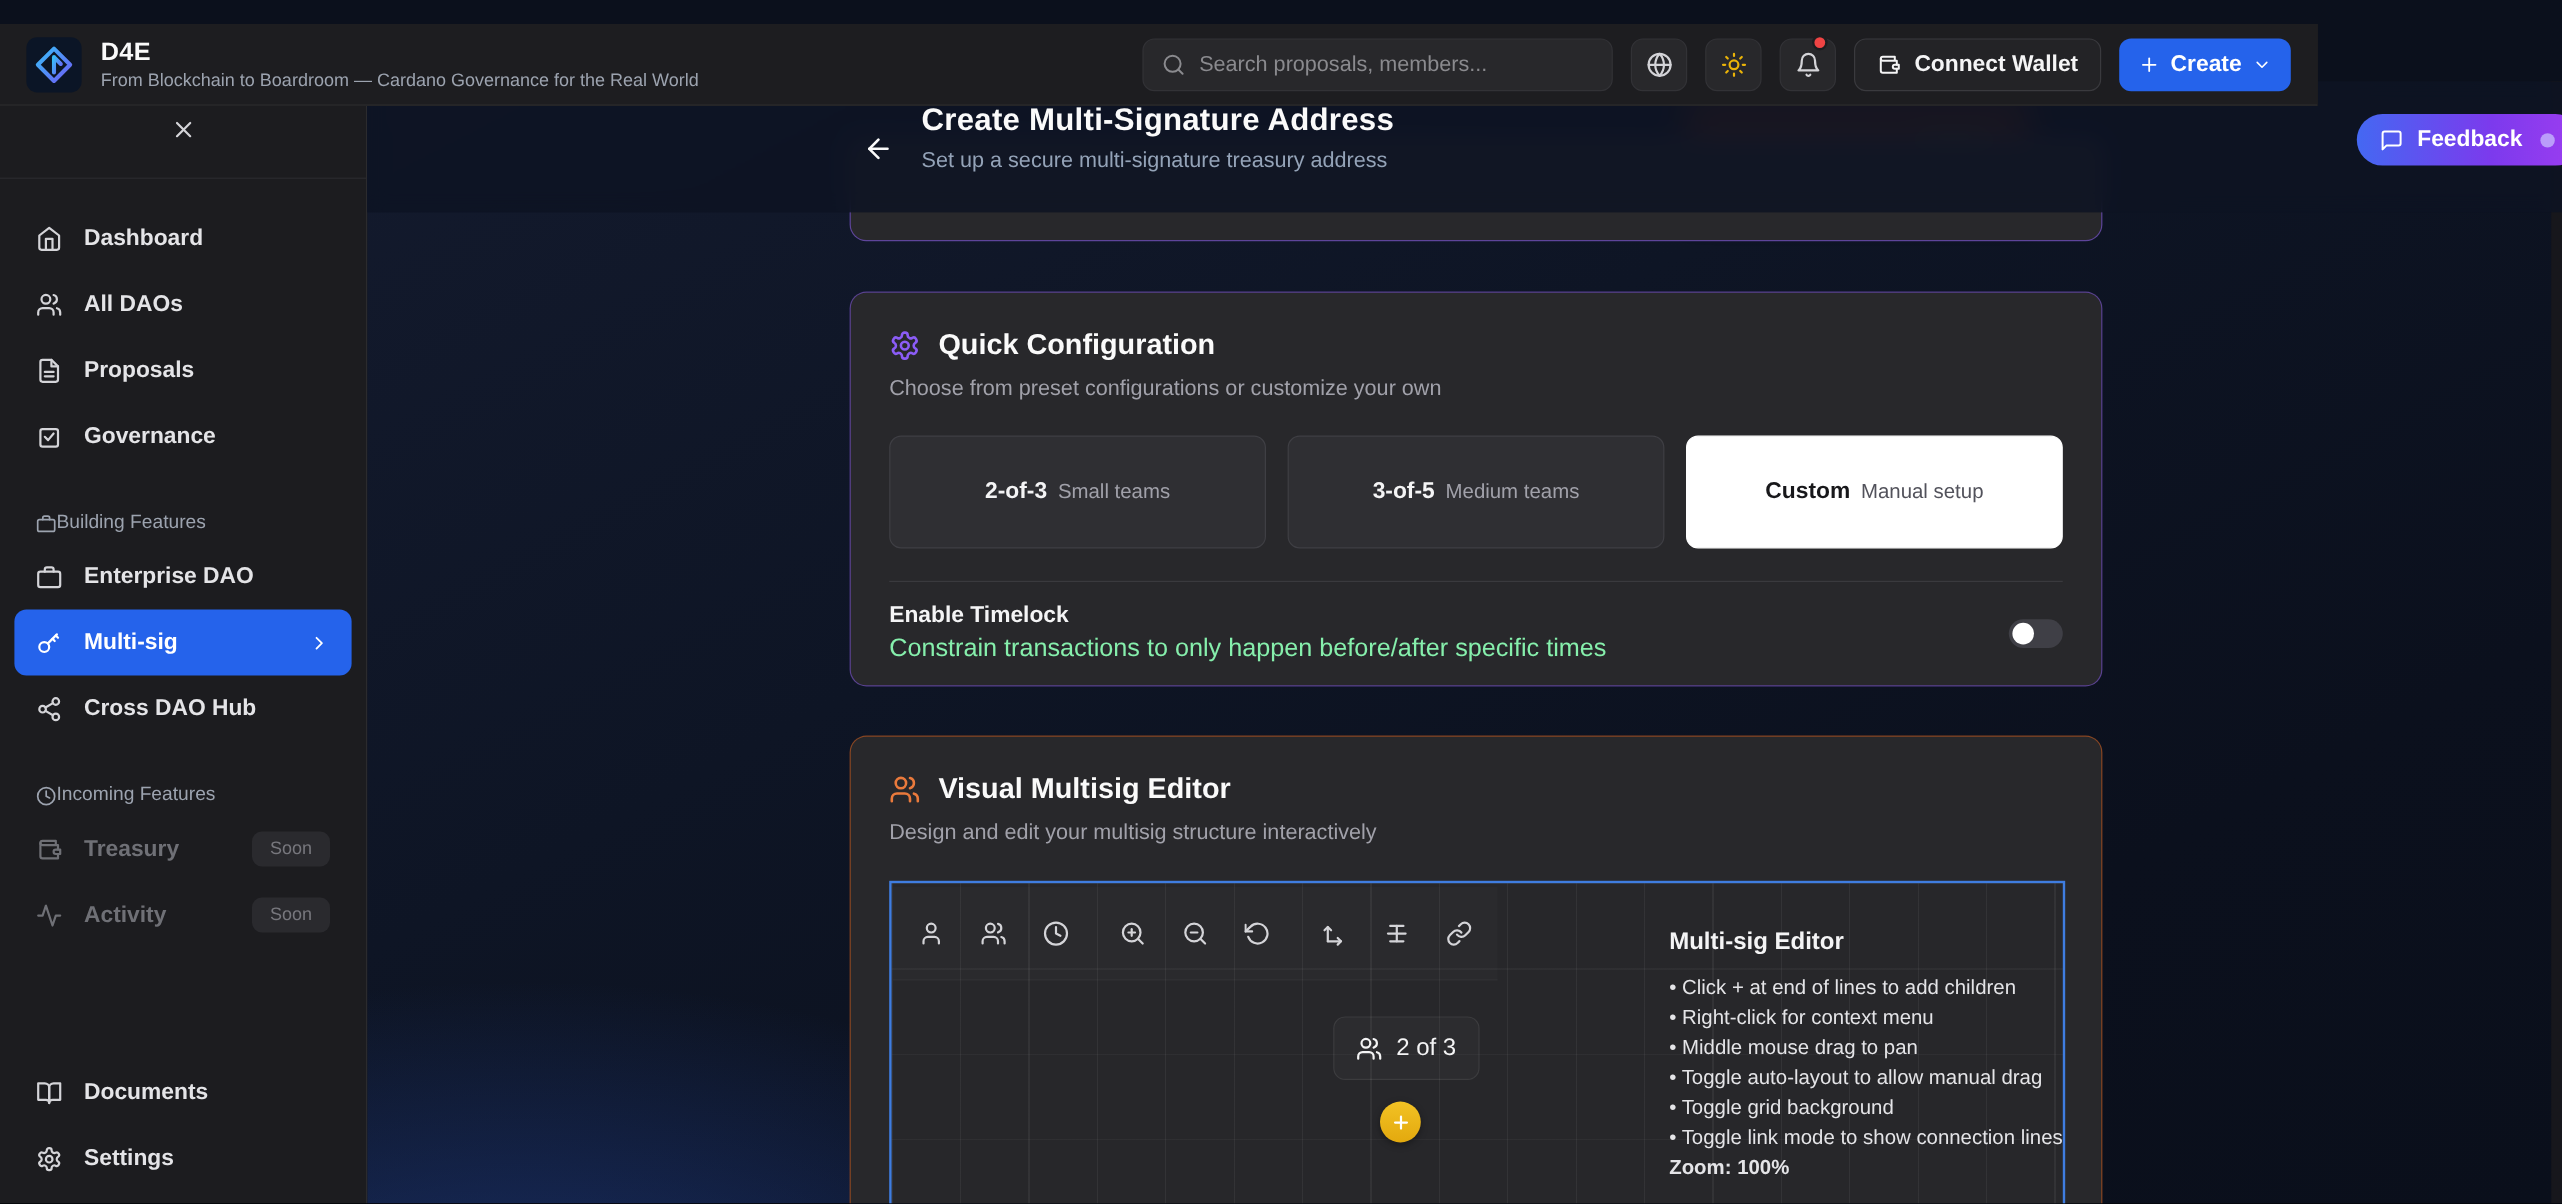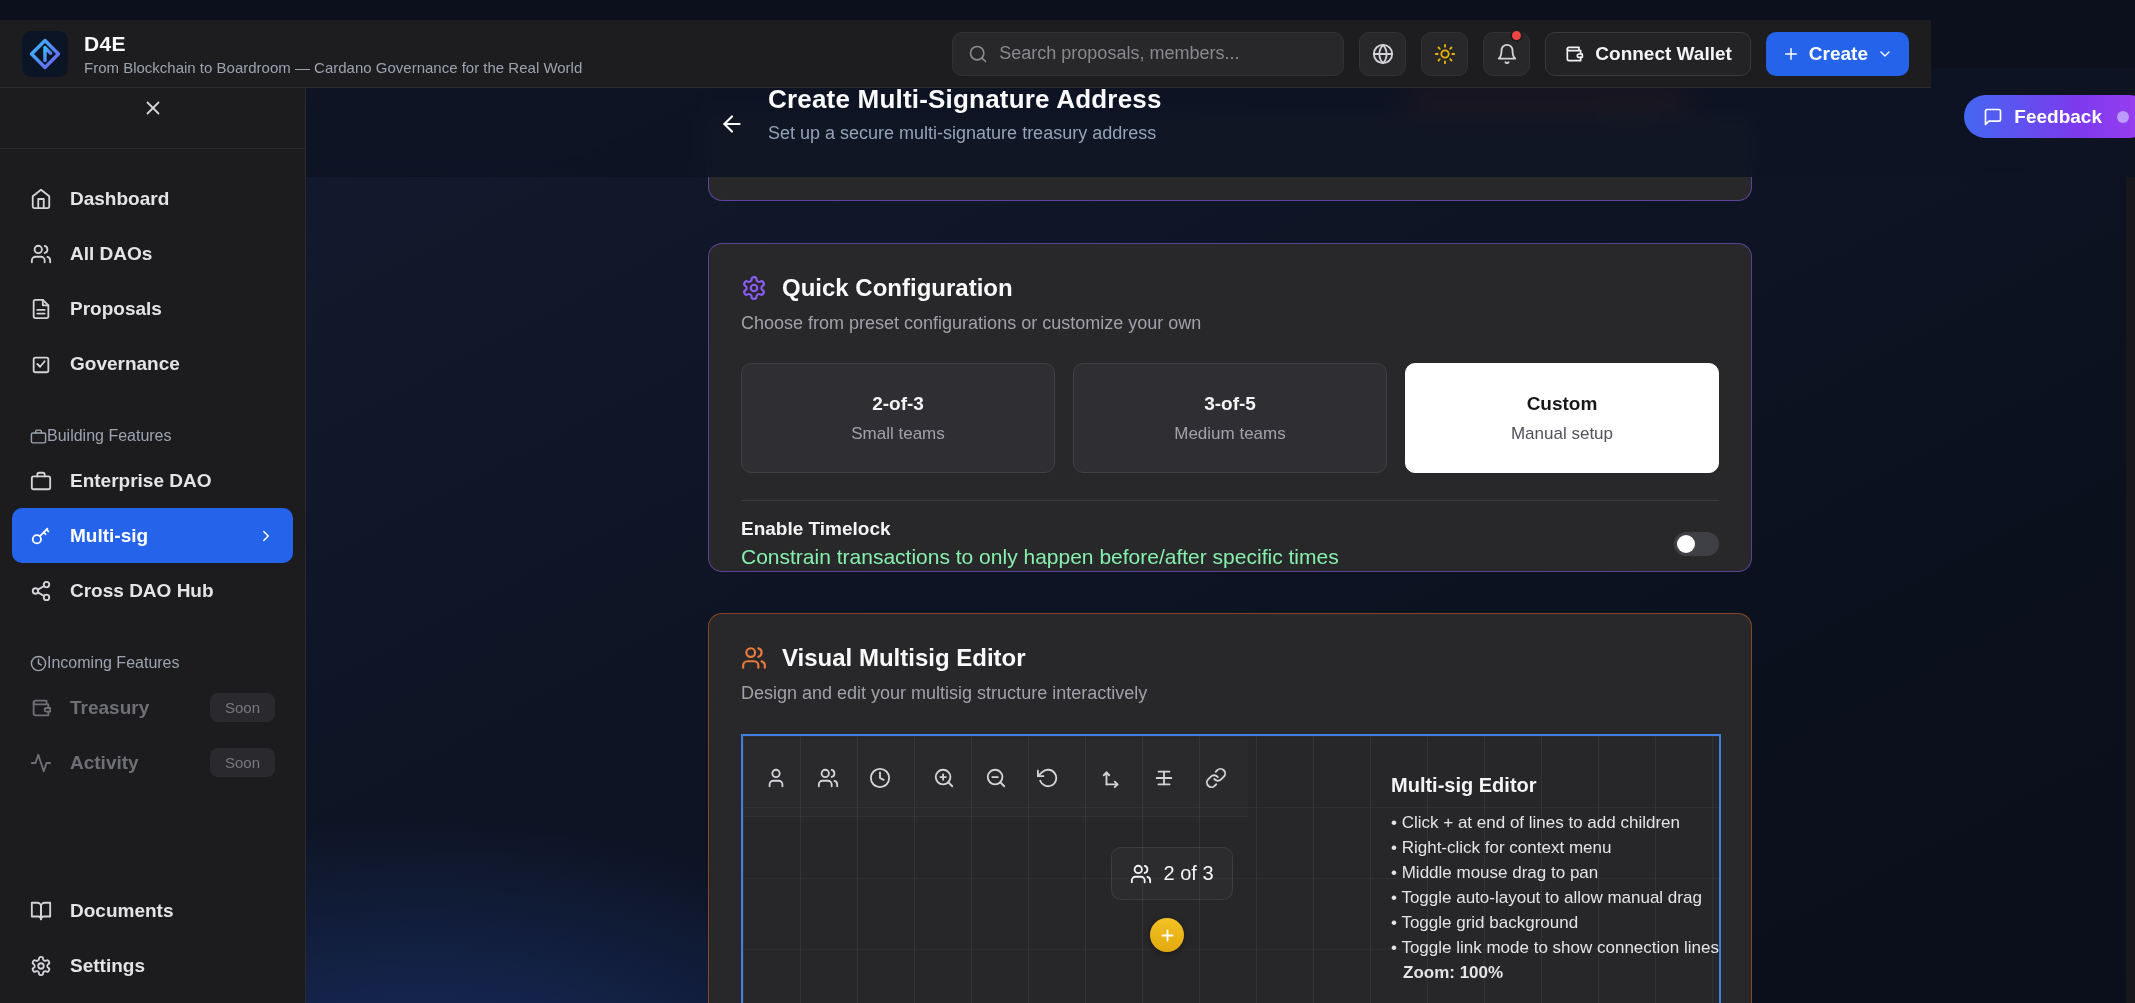--- a/index.html
+++ b/index.html
@@ -67,21 +67,21 @@
   .card { position:absolute; left:402px; width:1044px; background:#28282b; border-radius:14px; z-index:2; padding:30px 32px; }
   .card-quick { top:175px; height:329px; border:1px solid rgba(139,92,246,0.5); }
   .card-editor { top:545px; height:430px; border:1px solid rgba(176,82,32,0.7); }
   .card-head { display:flex; align-items:center; gap:15px; }
   .card-title { font-size:24px; font-weight:600; color:#fafafa; }
   .card-sub { font-size:18px; color:#a1a1aa; margin-top:11px; }
   .gear-purple { color:#8b5cf6; display:flex; }
   .users-orange { color:#ea7a3c; display:flex; }
 
   .presets { display:flex; gap:18px; margin-top:29px; }
-  .preset { flex:1; height:110px; border-radius:10px; background:#2f2f33; border:1px solid #3f3f44; display:flex; flex-direction:column; align-items:center; justify-content:center; gap:9px; cursor:pointer; }
+  .preset { flex:1; height:94px; border-radius:10px; background:#2f2f33; border:1px solid #3f3f44; display:flex; align-items:center; justify-content:center; gap:9px; cursor:pointer; }
   .preset .p-name { font-size:19px; font-weight:bold; color:#f4f4f5; }
   .preset .p-desc { font-size:17px; color:#a1a1aa; }
   .preset.selected { background:#ffffff; border-color:#ffffff; }
   .preset.selected .p-name { color:#18181b; }
   .preset.selected .p-desc { color:#52525b; }
 
   .qc-divider { border-top:1px solid #3a3a3e; margin-top:27px; }
   .timelock { display:flex; align-items:center; margin-top:17px; }
   .tl-label { font-size:19px; font-weight:bold; color:#f4f4f5; }
   .tl-desc { font-size:21px; color:#86efac; margin-top:5px; }
@@ -97,21 +97,21 @@
   .ed-toolbar { position:absolute; left:1px; top:3px; height:78px; display:flex; align-items:center; padding:0 6px; background:rgba(255,255,255,0.015); border-bottom:1px solid rgba(255,255,255,0.04); }
   .tool-btn { width:52px; height:76px; display:flex; align-items:center; justify-content:center; color:#d4d4d8; cursor:pointer; }
   .tool-btn.gap { margin-left:12px; }
   .ms-node { position:absolute; left:368px; top:111px; width:122px; height:53px; border-radius:10px; background:rgba(255,255,255,0.025); border:1px solid rgba(255,255,255,0.08); display:flex; align-items:center; justify-content:center; gap:11px; color:#f4f4f5; cursor:pointer; }
   .ms-node .n-lbl { font-size:20px; }
   .plus-btn { position:absolute; left:407px; top:182px; width:34px; height:34px; border-radius:50%; background:linear-gradient(180deg,#f2c224,#e3a90e); display:flex; align-items:center; justify-content:center; color:#fff; cursor:pointer; box-shadow:0 2px 6px rgba(0,0,0,0.35); }
   .help { position:absolute; left:648px; top:38px; width:340px; color:#e4e4e7; }
   .help-title { font-size:20px; font-weight:bold; color:#f4f4f5; margin-bottom:13px; }
   .help-tip { font-size:17px; line-height:25px; }
   .help-tip::before { content:"• "; }
-  .help-zoom { font-size:17px; font-weight:600; margin-top:3px;margin-left:12px; }
+  .help-zoom { font-size:17px; font-weight:600; margin-top:3px; }
 </style>
 </head>
 <body>
 
 <div class="app">
 
   <header class="topbar">
     <div class="brand">
       <div class="logo">
         <svg width="34" height="34" viewBox="0 0 24 24">

